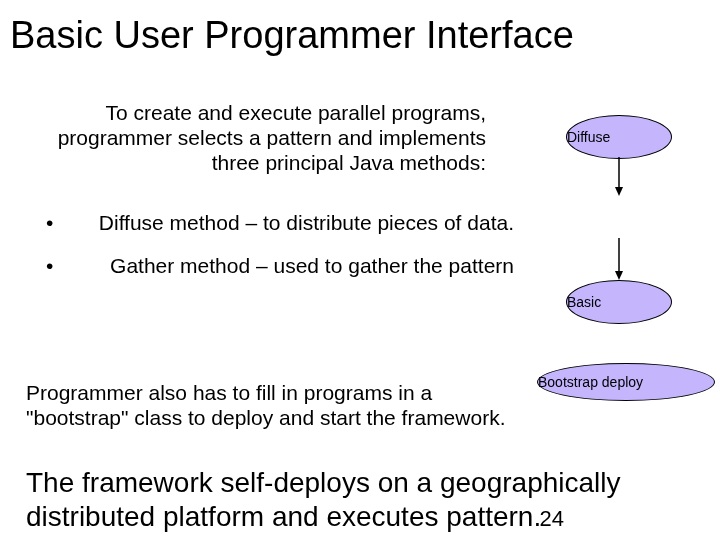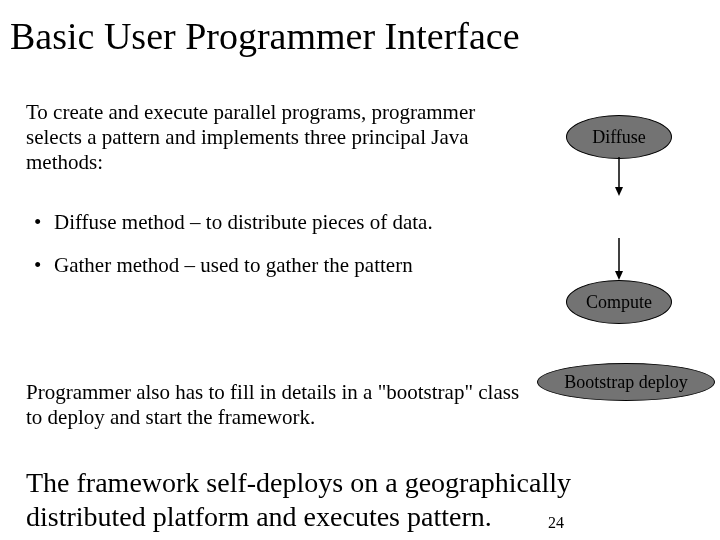--- a/index.html
+++ b/index.html
@@ -10,45 +10,46 @@
     background: #fff;
     font-family: Arial, Helvetica, sans-serif;
     color: #000;
     position: relative;
     overflow: hidden;
   }
   .slide {
     position: relative;
     width: 572px;
     height: 540px;
-    font-family: Liberation Serif, serif;
   }
   .title {
     position: absolute;
     left: 10px;
     top: 14px;
     font-size: 38px;
     font-weight: 400;
     white-space: nowrap;
   }
   .intro {
     position: absolute;
     left: 26px;
     top: 100px;
     width: 460px;
     font-size: 21px;
     line-height: 1.2;
+    text-align: right;
   }
   .bullets {
     position: absolute;
-    left: 32px;
+    left: 44px;
     top: 210px;
     width: 470px;
     font-size: 21px;
     line-height: 1.2;
+    text-align: right;
   }
   .bullets .bullet {
     margin-bottom: 18px;
     position: relative;
     padding-left: 22px;
   }
   .bullets .bullet::before {
     content: "•";
     position: absolute;
     left: 2px;
@@ -68,31 +69,31 @@
     left: 26px;
     top: 466px;
     width: 650px;
     font-size: 28px;
     line-height: 1.2;
   }
   .pagenum {
     position: absolute;
     right: 8px;
     bottom: 8px;
-    font-size: 16px;
+    font-size: 22px;
   }
   .ellipse {
     position: absolute;
     border: 1.4px solid #000;
     border-radius: 50%;
-    background: #737373;
+    background: #c4b5fd;
     display: flex;
     align-items: center;
-    justify-content: center;
-    font-size: 18px;
+    justify-content: flex-start;
+    font-size: 14px;
     white-space: nowrap;
   }
   .ellipse.diffuse {
     left: 566px;
     top: 115px;
     width: 104px;
     height: 42px;
   }
   .ellipse.compute {
     left: 558px;
@@ -124,41 +125,41 @@
 
   <div class="title">Basic User Programmer Interface</div>
 
   <div class="intro">To create and execute parallel programs, programmer selects a pattern and implements three principal Java methods:</div>
 
   <div class="bullets">
     <div class="bullet">Diffuse method – to distribute pieces of data.</div>
     <div class="bullet">Gather method – used to gather the pattern</div>
   </div>
 
-  <div class="para-bootstrap">Programmer also has to fill in details in a "bootstrap" class to deploy and start the framework.</div>
+  <div class="para-bootstrap">Programmer also has to fill in programs in a "bootstrap" class to deploy and start the framework.</div>
 
   <div class="para-framework">The framework self-deploys on a geographically distributed platform and executes pattern.</div>
 
   <div class="ellipse diffuse">
     <span>Diffuse</span>
   </div>
 
   <svg class="arrow" style="left:614px; top:157px;" width="10" height="40">
     <line x1="5" y1="0" x2="5" y2="30" stroke="#000" stroke-width="1.5"></line>
     <polygon points="5,39 1,30 9,30" fill="#000"></polygon>
   </svg>
 
 
   <svg class="arrow" style="left:614px; top:238px;" width="10" height="43">
     <line x1="5" y1="0" x2="5" y2="33" stroke="#000" stroke-width="1.5"></line>
     <polygon points="5,42 1,33 9,33" fill="#000"></polygon>
   </svg>
 
   <div class="ellipse gather">
-    <span>Compute</span>
+    <span>Basic</span>
   </div>
 
   <div class="ellipse bootstrap">
     <span>Bootstrap deploy</span>
   </div>
 
   <div class="pagenum">24</div>
 
 </div>
 

